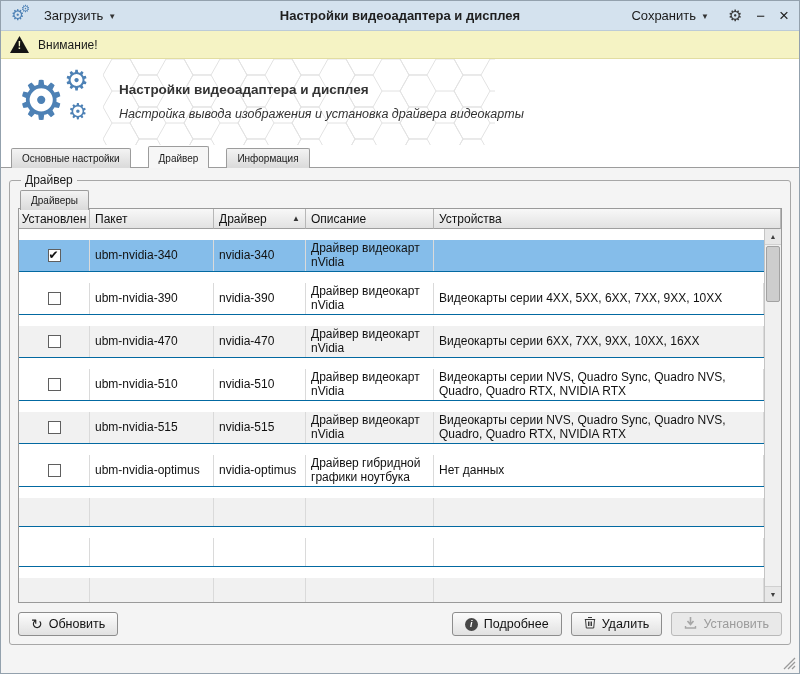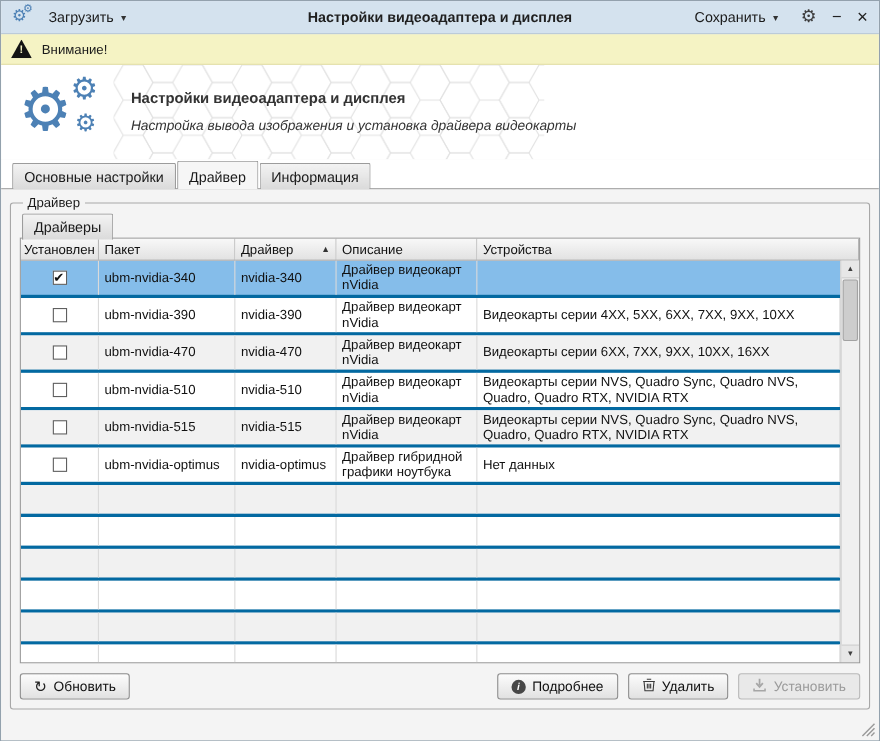--- a/index.html
+++ b/index.html
@@ -73,22 +73,22 @@
   
   .tabbar {
     flex: 0 0 auto;
     display: flex; align-items: flex-end;
     padding: 0 0 0 10px; background: #ffffff;
     position: relative; z-index: 3;
   }
   .tab {
     border: 1px solid #9c9c9c; border-bottom: none;
     background: linear-gradient(#f3f3f3, #dadada);
-    font-size: 13px; color: #1a1a1a;
-    padding: 4px 10px 4px; margin-right: 1px;
+    font-size: 10px; color: #1a1a1a;
+    padding: 4px 10px 4px; margin-right: 17px;
     border-radius: 2px 2px 0 0;
     position: relative; top: 1px;
   }
   .tab.active { background: #f6f6f6; padding-top: 6px; z-index: 4; }
 
   .tabpane {
     flex: 1 1 auto; min-height: 0;
     border-top: 1px solid #9c9c9c;
     background: #f4f4f4;
     padding: 5px 8px 2px;
@@ -121,21 +121,21 @@
     border-right: 1px solid #b7b7b7;
     border-bottom: 1px solid #9e9e9e;
     font-size: 12px; color: #111;
     display: flex; align-items: center;
     padding: 0 5px; overflow: hidden; white-space: nowrap;
   }
   .th.sorted { justify-content: space-between; }
   .sort-ic { font-size: 8px; color: #333; }
 
   .tbody { position: absolute; top: 20px; left: 0; right: 17px; bottom: 0; overflow: hidden; }
-  .trow { display: flex; border-bottom: 3px solid #0369a1; }
+  .trow { display: flex; border-bottom: 1px solid #0369a1; margin-top: 11px; }
   .trow:nth-child(odd)  { background: #f1f1f1; }
   .trow:nth-child(even) { background: #ffffff; }
   .trow.selected { background: #85bdea; }
   .trow.data  { min-height: 31px; }
   .trow.filler{ height: 29px; }
   .td {
     border-right: 1px solid #dadada;
     padding: 2px 5px; font-size: 12px; color: #111;
     line-height: 13.5px;
     display: flex; align-items: center;

